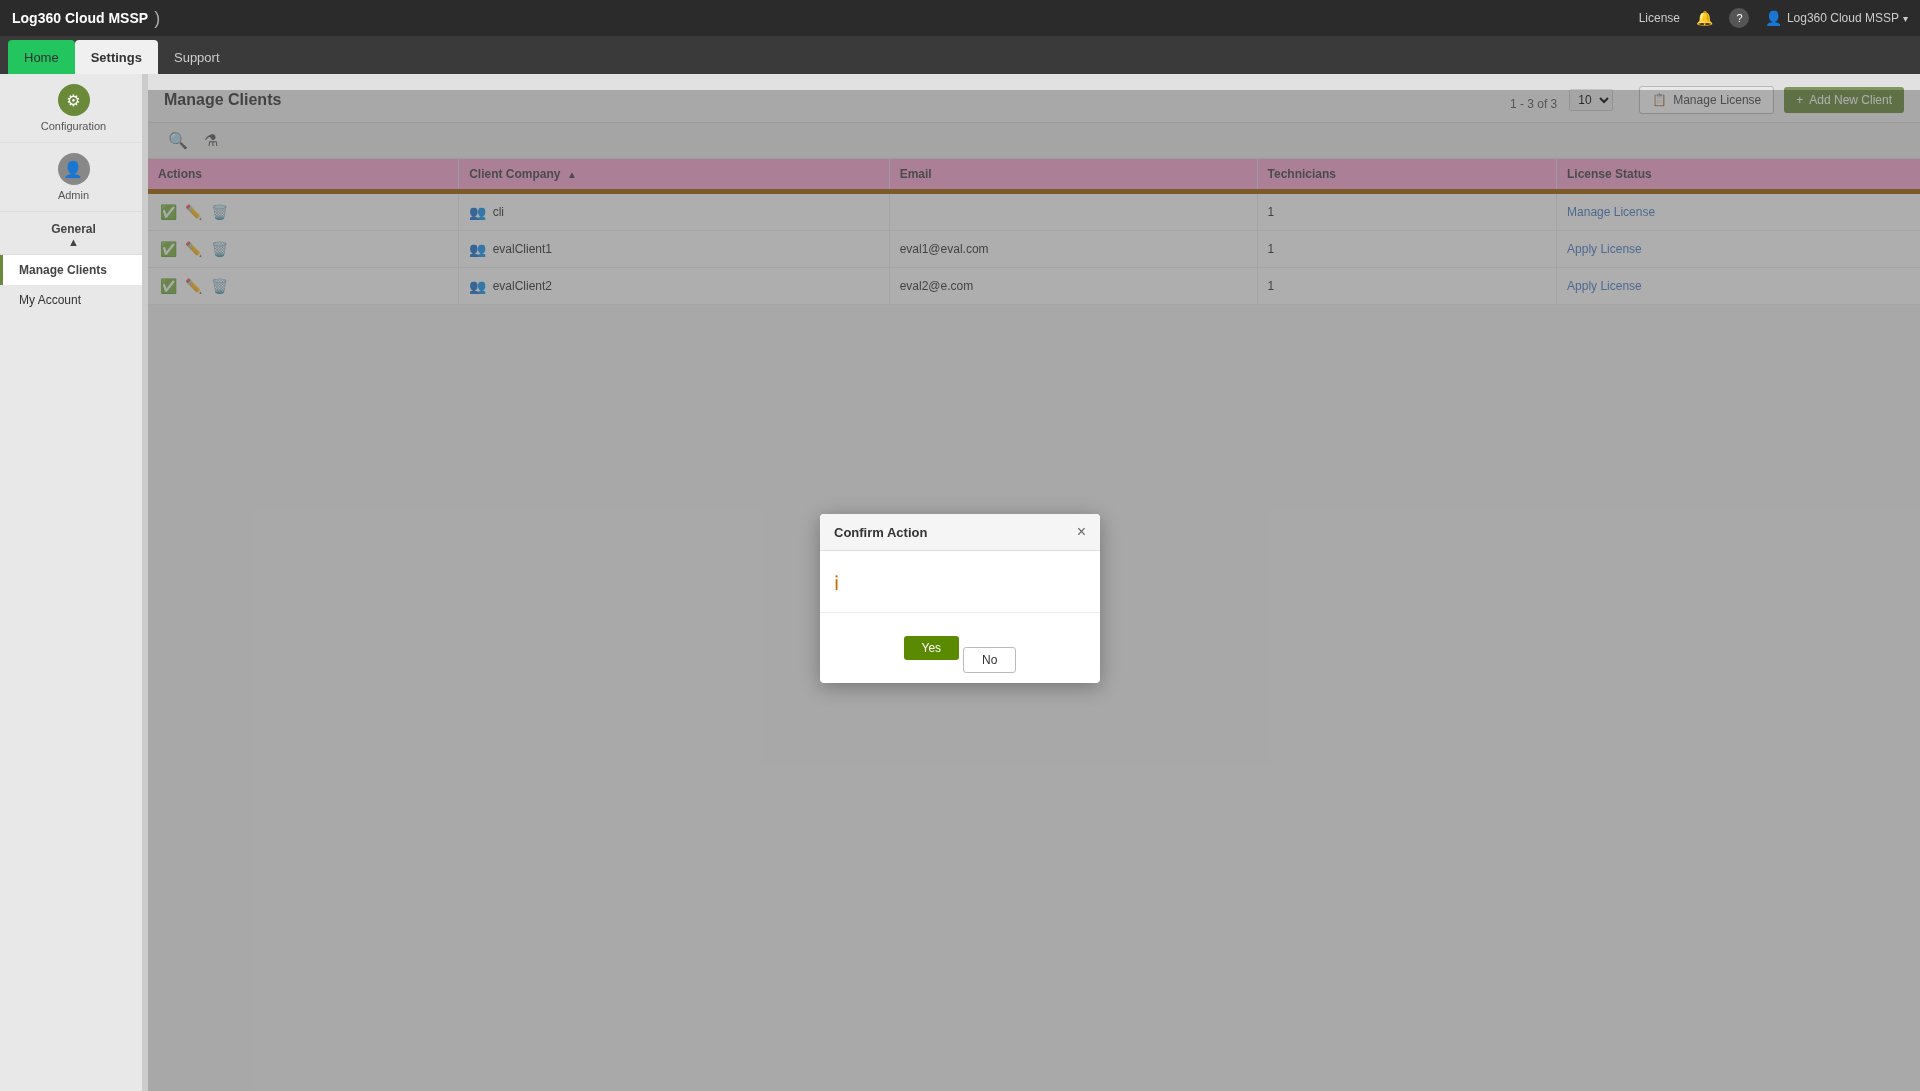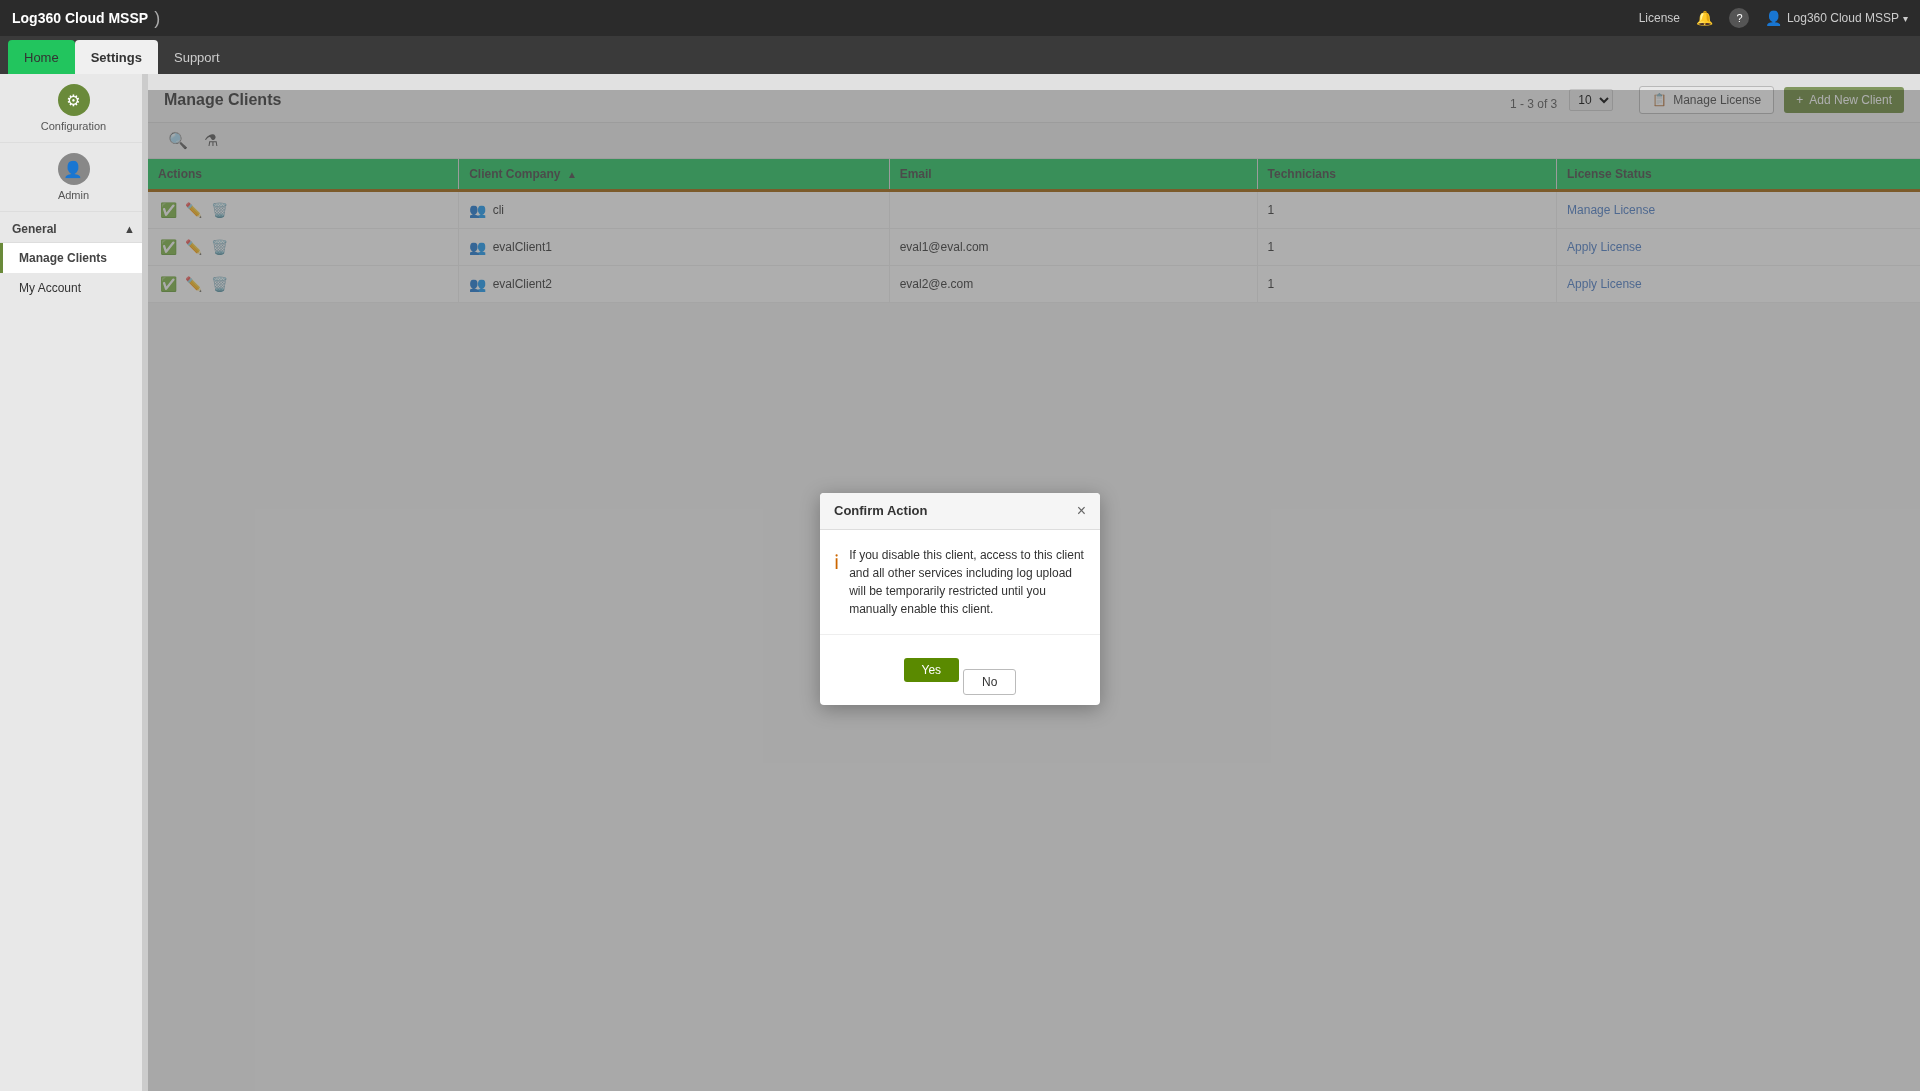--- a/index.html
+++ b/index.html
@@ -77,20 +77,21 @@
     .sidebar-nav-item .icon-circle.gray { background: #888; }
     .sidebar-section-header {
       padding: 10px 12px 6px;
       font-size: 12px;
       font-weight: bold;
       color: #444;
       display: flex;
       align-items: center;
       justify-content: space-between;
       border-bottom: 1px solid #ddd;
+      flex-direction: column;
     }
     .sidebar-menu-item {
       padding: 8px 16px;
       font-size: 12px;
       cursor: pointer;
       color: #333;
       border-left: 3px solid transparent;
     }
     .sidebar-menu-item.active {
       background: #fff;
@@ -167,22 +168,22 @@
 
     
     .table-container { overflow: auto; }
     table {
       width: 100%;
       border-collapse: collapse;
       font-size: 12px;
       background: #fff;
     }
     thead tr {
-      background: #22c55e;
-      border-bottom: 3px solid #a16207;
+      background: #f9a8d4;
+      border-bottom: 5px solid #a16207;
     }
     thead th {
       padding: 8px 10px;
       text-align: left;
       color: #444;
       font-weight: bold;
       font-size: 12px;
       border-right: 1px solid #ddd;
       white-space: nowrap;
     }
@@ -473,21 +474,20 @@
     <div class="disabled-overlay"></div>
 
     <div class="modal-overlay">
       <div class="modal">
         <div class="modal-header">
           <span class="modal-title">Confirm Action</span>
           <button class="modal-close">×</button>
         </div>
         <div class="modal-body">
           <span class="modal-warning-icon">ℹ</span>
-          <span class="modal-message">If you disable this client, access to this client and all other services including log upload will be temporarily restricted until you manually enable this client.</span>
         </div>
         <div class="modal-footer">
           <button class="btn-yes">Yes</button>
           <button class="btn-no">No</button>
         </div>
       </div>
     </div>
 
   </div>
 </div>

